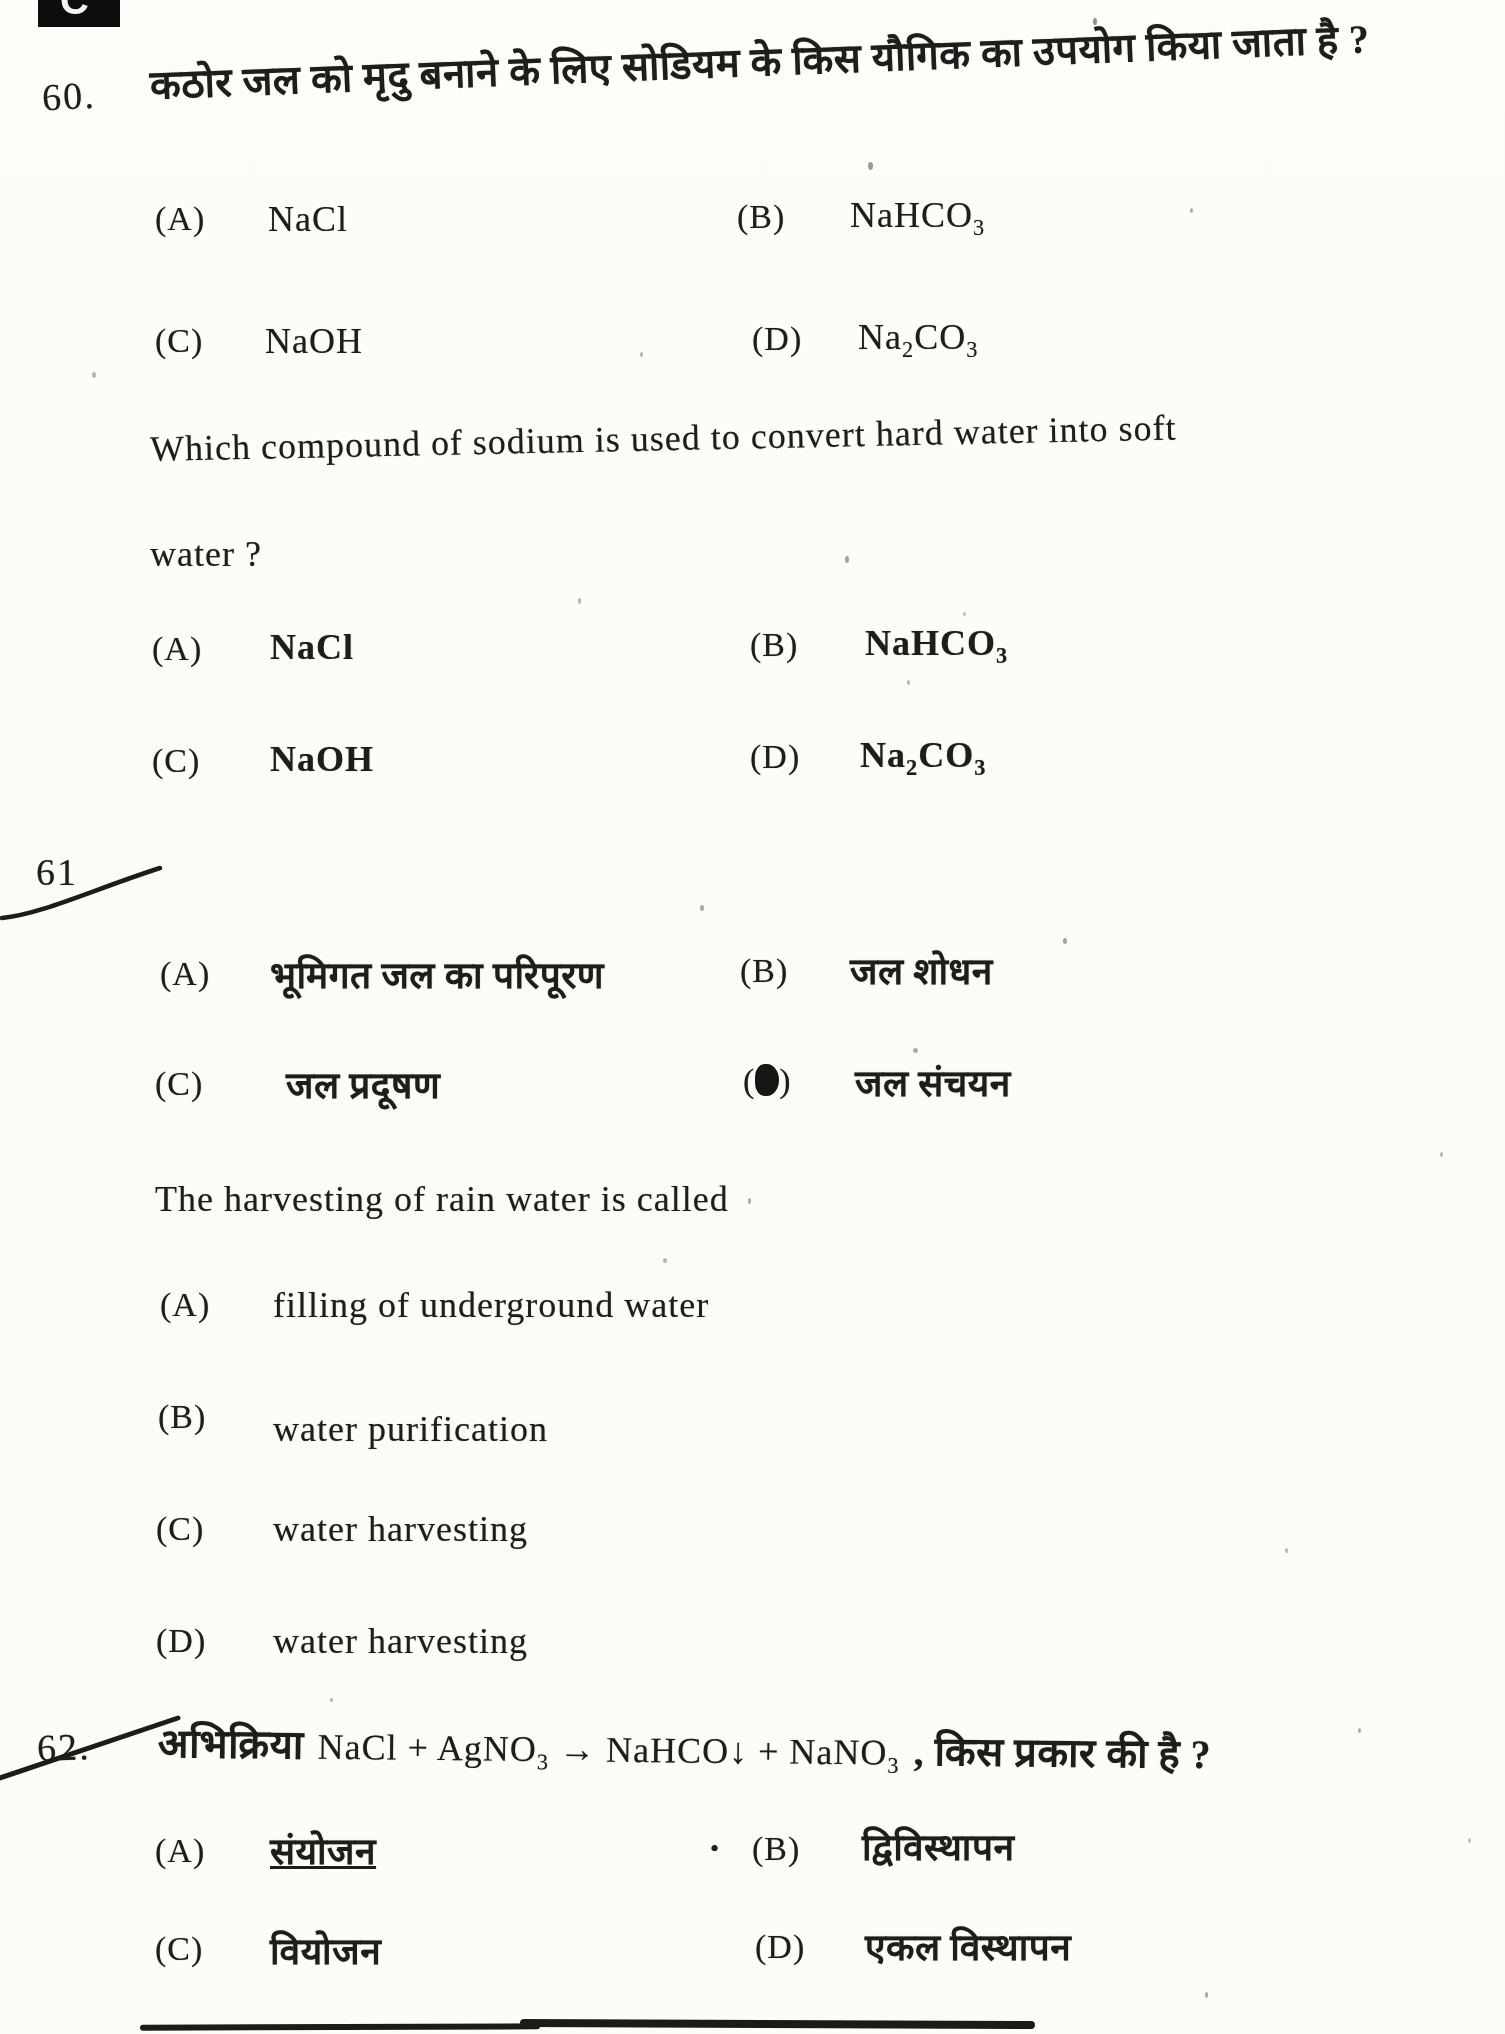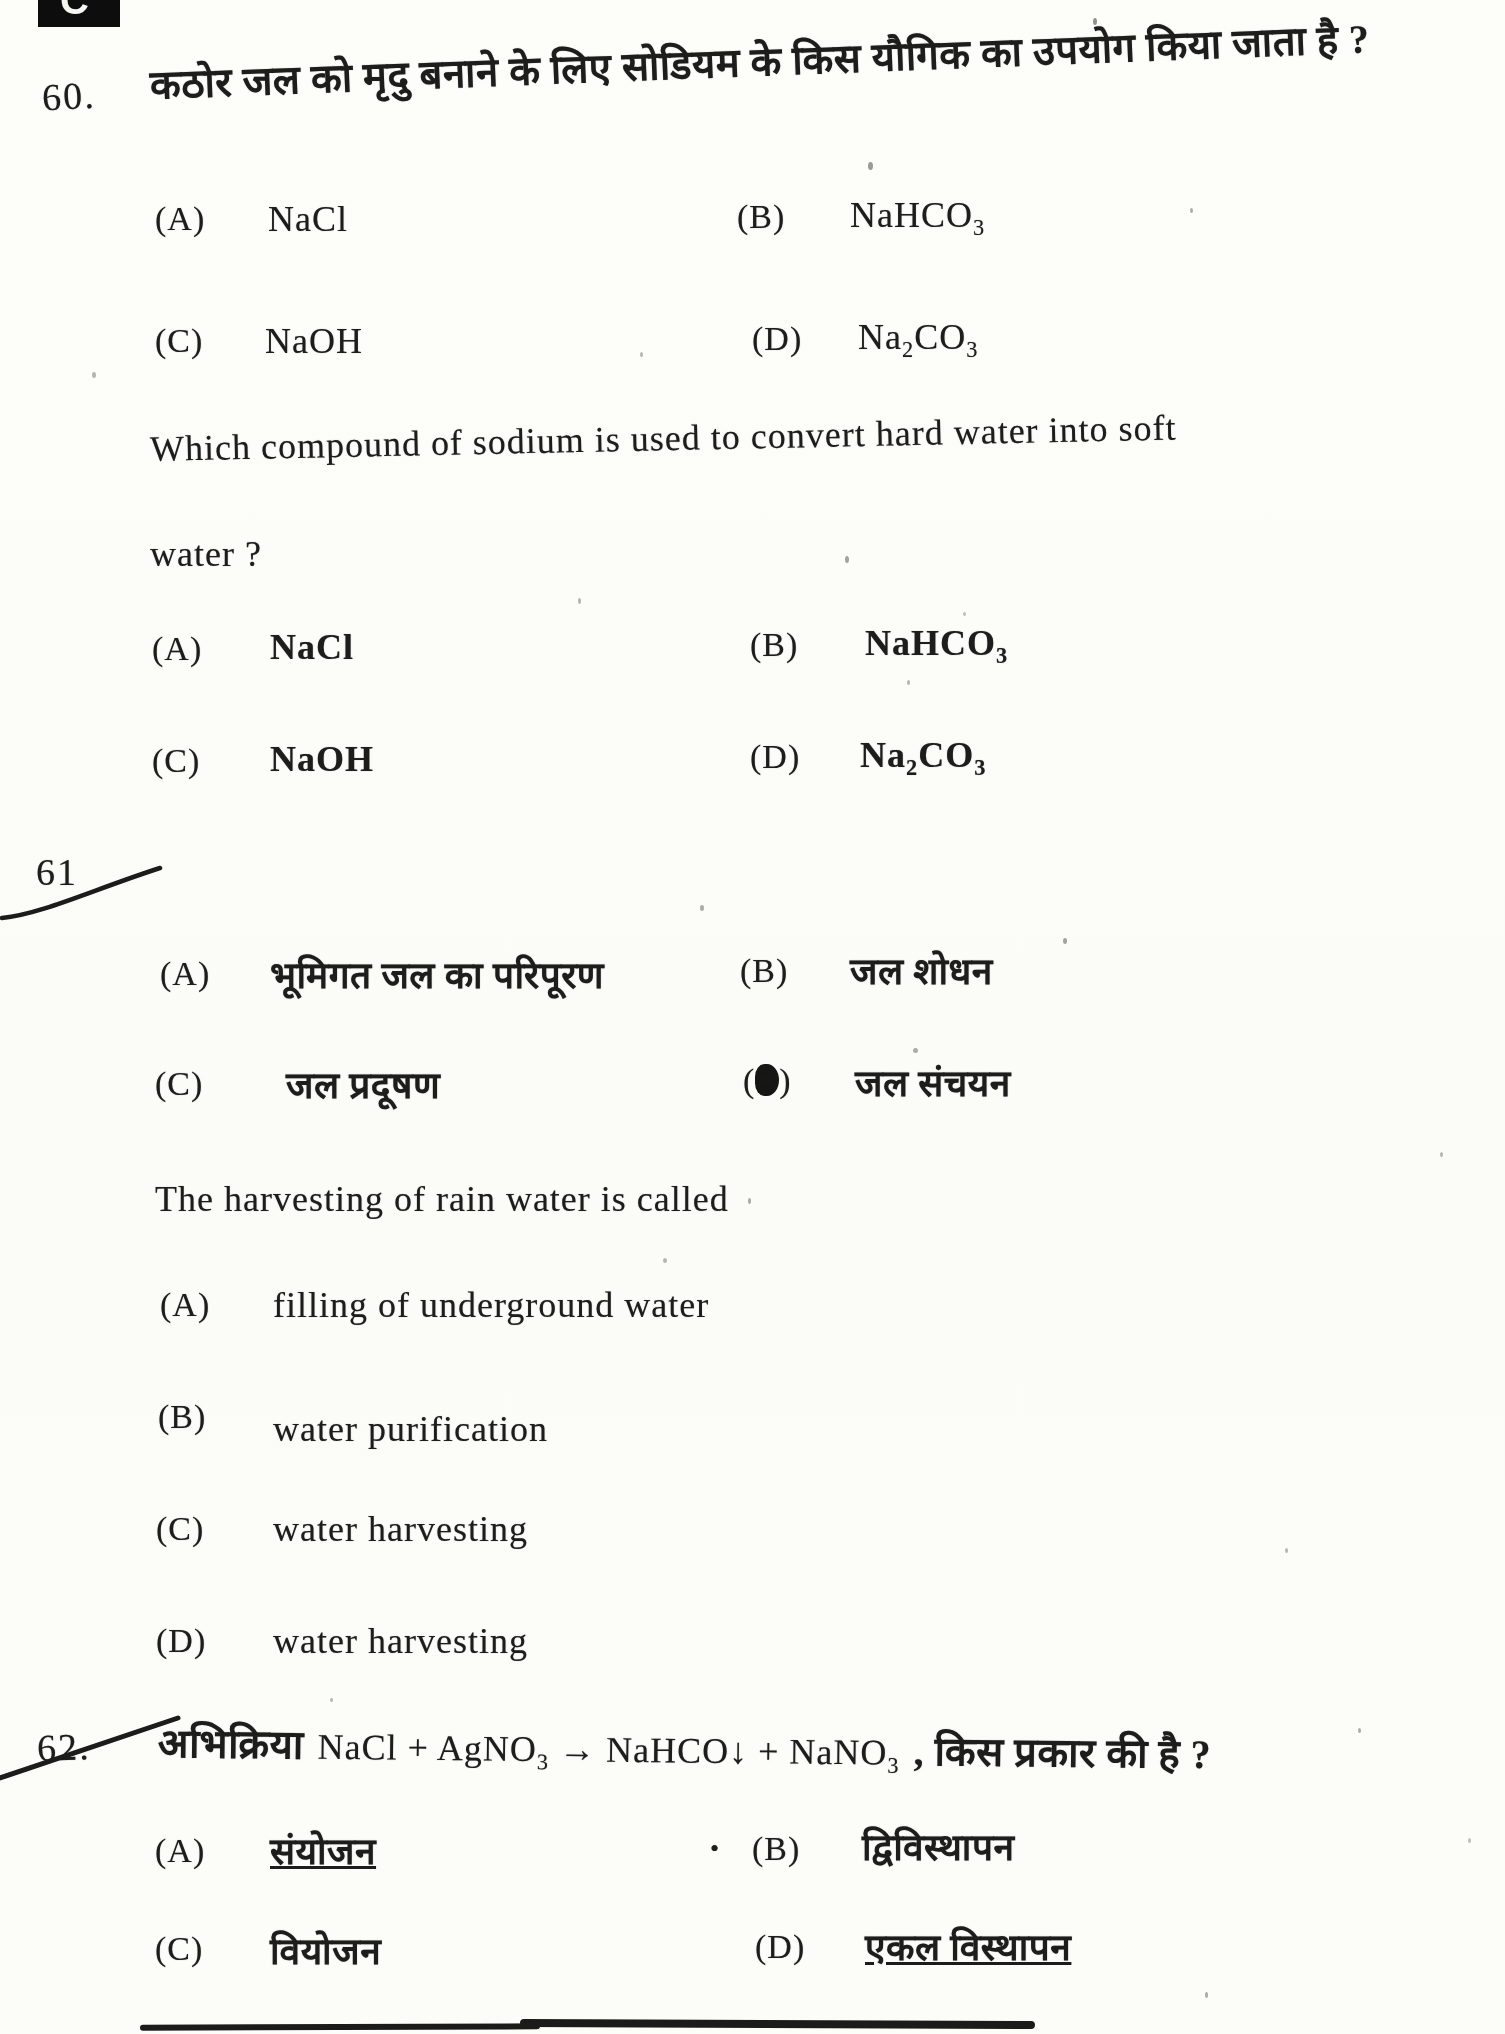--- a/index.html
+++ b/index.html
@@ -114,21 +114,21 @@
   </div>
 
   <span class="abs lbl ink" style="left:155px;top:1832px;">(A)</span>
   <span class="abs hi-opt ink" style="left:270px;top:1824px;text-decoration:underline;">संयोजन</span>
   <span class="abs bullet ink" style="left:710px;top:1834px;">•</span>
   <span class="abs lbl ink" style="left:752px;top:1830px;">(B)</span>
   <span class="abs hi-opt ink" style="left:862px;top:1820px;">द्विविस्थापन</span>
   <span class="abs lbl ink" style="left:155px;top:1930px;">(C)</span>
   <span class="abs hi-opt ink" style="left:270px;top:1924px;">वियोजन</span>
   <span class="abs lbl ink" style="left:755px;top:1928px;">(D)</span>
-  <span class="abs hi-opt ink" style="left:865px;top:1920px;text-decoration:underline;">एकल विस्थापन</span>
+  <span class="abs hi-opt ink" style="left:865px;top:1920px;">एकल विस्थापन</span>
 
   <div class="abs rule" style="left:140px;top:2024px;width:400px;height:6px;transform:rotate(-.2deg);"></div>
   <div class="abs rule" style="left:520px;top:2020px;width:515px;height:8px;transform:rotate(.25deg);border-radius:6px;"></div>
 
   <div class="dot" style="left:1093px;top:18px;width:4px;height:7px;opacity:.6;"></div>
   <div class="dot" style="left:868px;top:162px;width:5px;height:8px;opacity:.55;"></div>
   <div class="dot" style="left:92px;top:372px;width:4px;height:6px;opacity:.4;"></div>
   <div class="dot" style="left:640px;top:352px;width:3px;height:5px;opacity:.4;"></div>
   <div class="dot" style="left:1190px;top:208px;width:3px;height:5px;opacity:.45;"></div>
   <div class="dot" style="left:845px;top:556px;width:4px;height:7px;opacity:.5;"></div>

